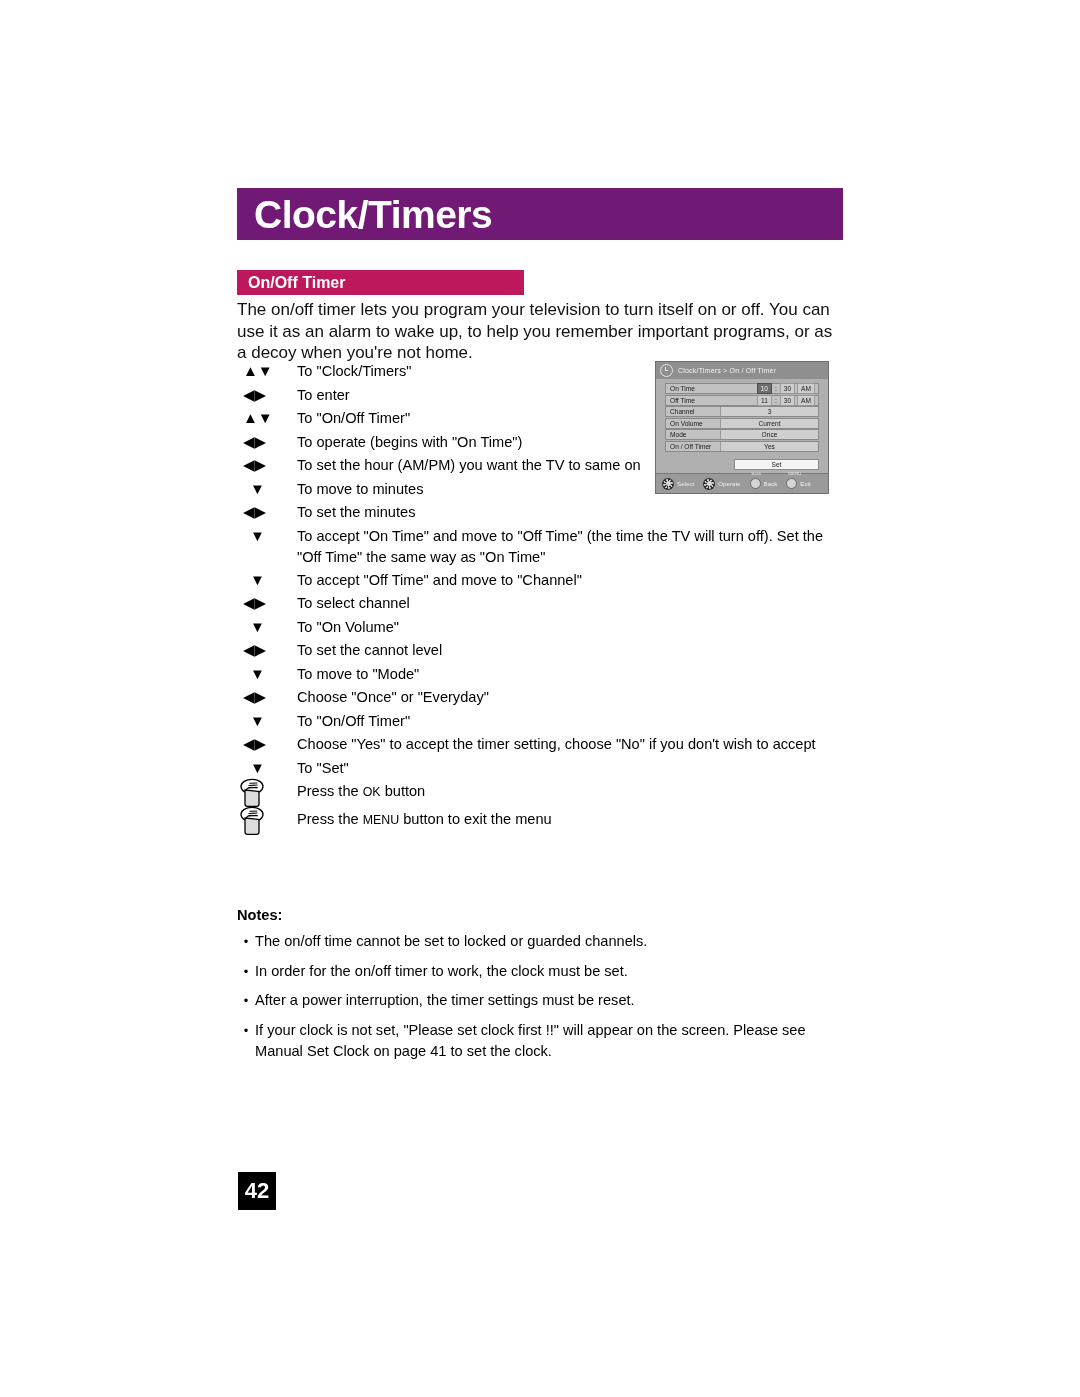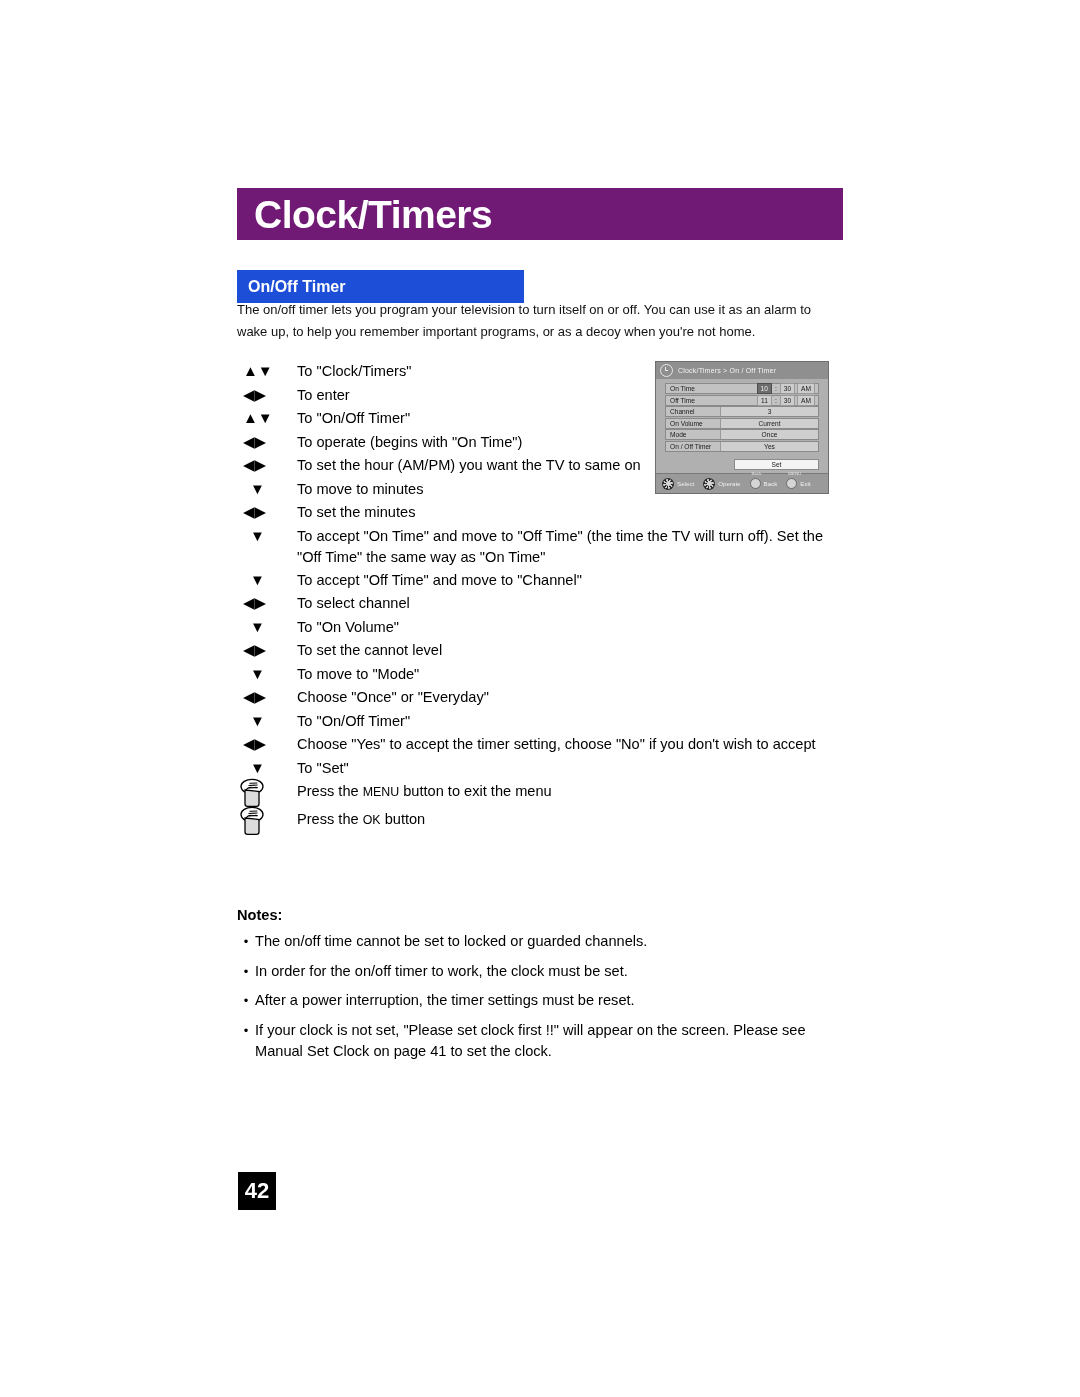--- a/index.html
+++ b/index.html
@@ -35,40 +35,40 @@
     margin-left: 17px;
     line-height: 1;
   }
 
   
   .section-bar {
     position: absolute;
     left: 237px;
     top: 270px;
     width: 287px;
-    height: 33px;
-    background: #1d4ed8;
+    height: 25px;
+    background: #be185d;
     display: flex;
     align-items: center;
   }
   .section-bar .section-text {
     color: #ffffff;
     font-size: 16px;
     font-weight: bold;
     margin-left: 11px;
     line-height: 1;
   }
 
   
   .intro {
     position: absolute;
     left: 237px;
     top: 299px;
     width: 600px;
-    font-size: 13px;
+    font-size: 17px;
     line-height: 21.5px;
     color: #111;
   }
 
   
   .steps {
     position: absolute;
     left: 237px;
     top: 360px;
     width: 600px;
@@ -478,36 +478,36 @@
           <svg class="hand-icon" viewBox="0 0 26 30" xmlns="http://www.w3.org/2000/svg">
             <ellipse cx="13" cy="8.5" rx="11" ry="7.2" fill="#ffffff" stroke="#000" stroke-width="1.3"></ellipse>
             <path d="M6 12 L6 26 Q6 28.4 8.4 28.4 L17.6 28.4 Q20 28.4 20 26 L20 13.5 Z" fill="#dcdcdc" stroke="#000" stroke-width="1.3"></path>
             <path d="M6.5 12.5 Q9 9 12.5 9.3 L18.5 9.6" fill="none" stroke="#000" stroke-width="1.1"></path>
             <path d="M9.5 7.5 L18.5 7.0" stroke="#000" stroke-width="1.1" fill="none"></path>
             <path d="M9.5 10.0 L18.5 9.6" stroke="#000" stroke-width="1.0" fill="none"></path>
             <path d="M10.5 5.3 L18.3 5.0" stroke="#000" stroke-width="1.0" fill="none"></path>
           </svg>
         </span>
       </div>
-      <div class="step-text"><span>Press the </span><span class="sc">MENU</span><span> button to exit the menu</span></div>
+      <div class="step-text"><span>Press the </span><span class="sc">OK</span><span> button</span></div>
     </div>
     <div class="step">
       <div class="step-icon">
         <span>
           <svg class="hand-icon" viewBox="0 0 26 30" xmlns="http://www.w3.org/2000/svg">
             <ellipse cx="13" cy="8.5" rx="11" ry="7.2" fill="#ffffff" stroke="#000" stroke-width="1.3"></ellipse>
             <path d="M6 12 L6 26 Q6 28.4 8.4 28.4 L17.6 28.4 Q20 28.4 20 26 L20 13.5 Z" fill="#dcdcdc" stroke="#000" stroke-width="1.3"></path>
             <path d="M6.5 12.5 Q9 9 12.5 9.3 L18.5 9.6" fill="none" stroke="#000" stroke-width="1.1"></path>
             <path d="M9.5 7.5 L18.5 7.0" stroke="#000" stroke-width="1.1" fill="none"></path>
             <path d="M9.5 10.0 L18.5 9.6" stroke="#000" stroke-width="1.0" fill="none"></path>
             <path d="M10.5 5.3 L18.3 5.0" stroke="#000" stroke-width="1.0" fill="none"></path>
           </svg>
         </span>
       </div>
-      <div class="step-text"><span>Press the </span><span class="sc">OK</span><span> button</span></div>
+      <div class="step-text"><span>Press the </span><span class="sc">MENU</span><span> button to exit the menu</span></div>
     </div>
   </div>
 
 <div class="notes-title">Notes:</div>
 <div class="notes-list" id="notes-list">
     <div class="note-item">
       <div class="note-bullet">•</div>
       <div class="note-text">The on/off time cannot be set to locked or guarded channels.</div>
     </div>
     <div class="note-item">

